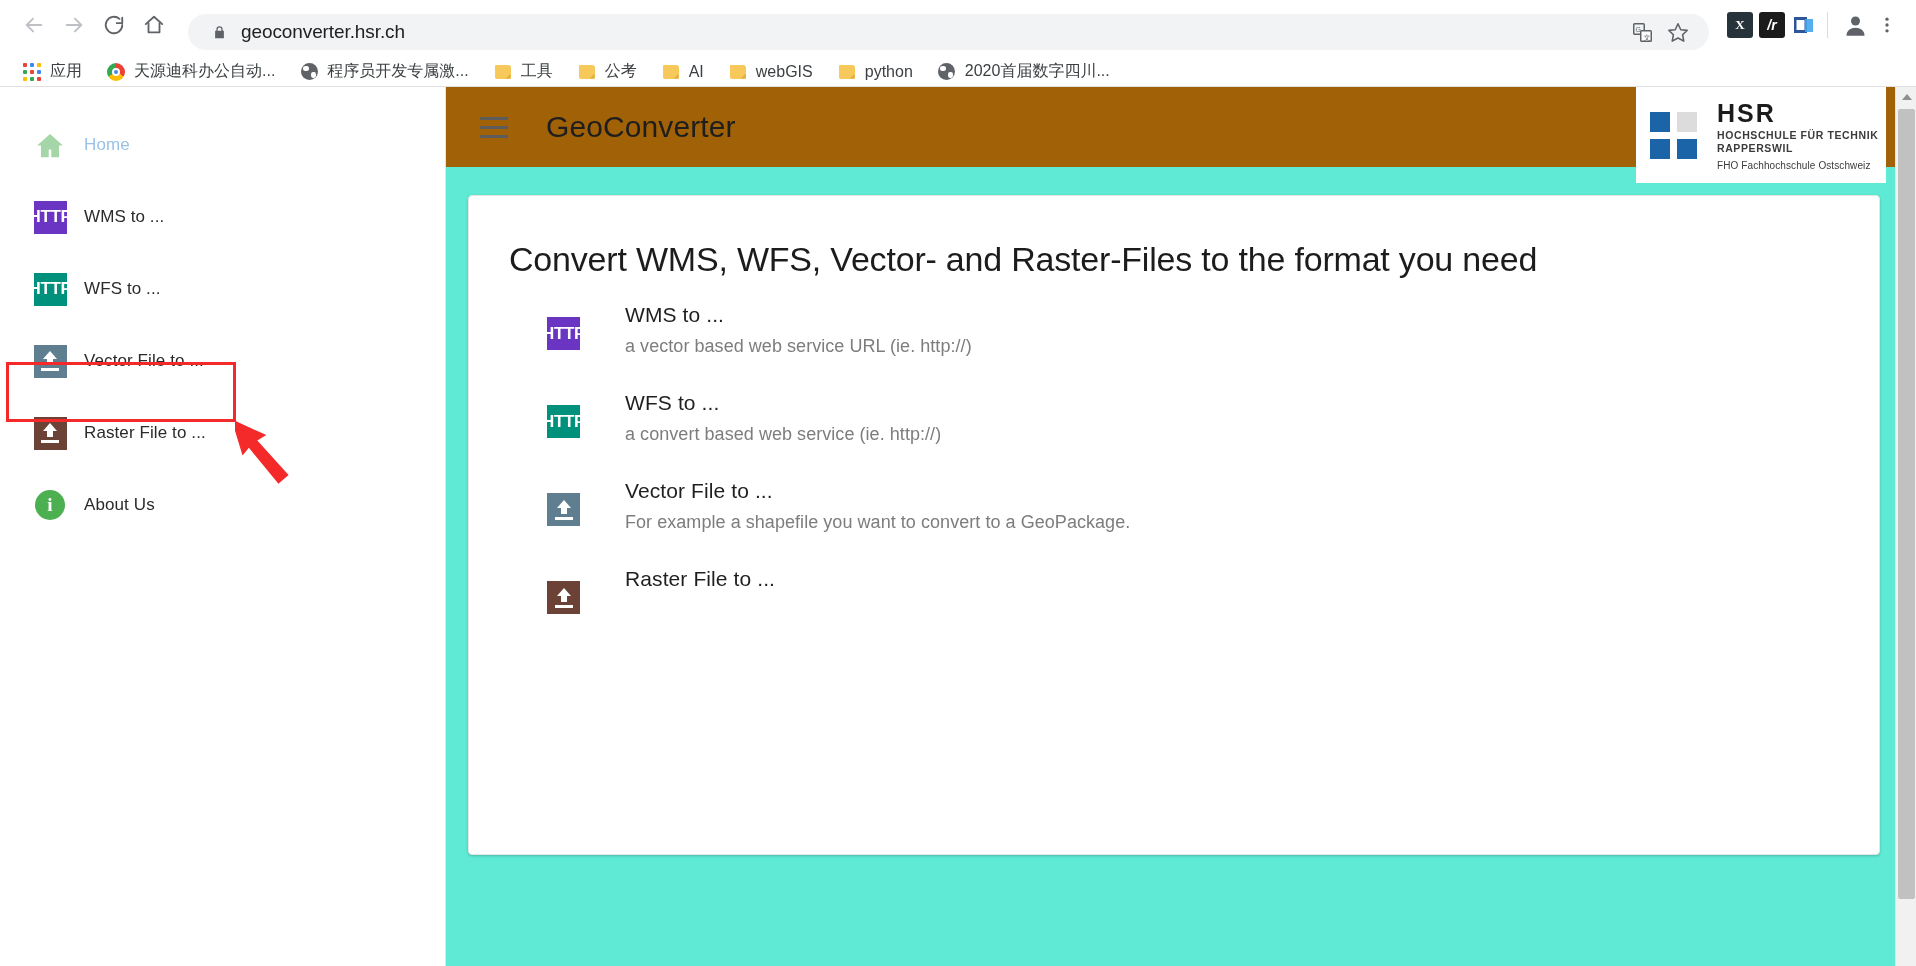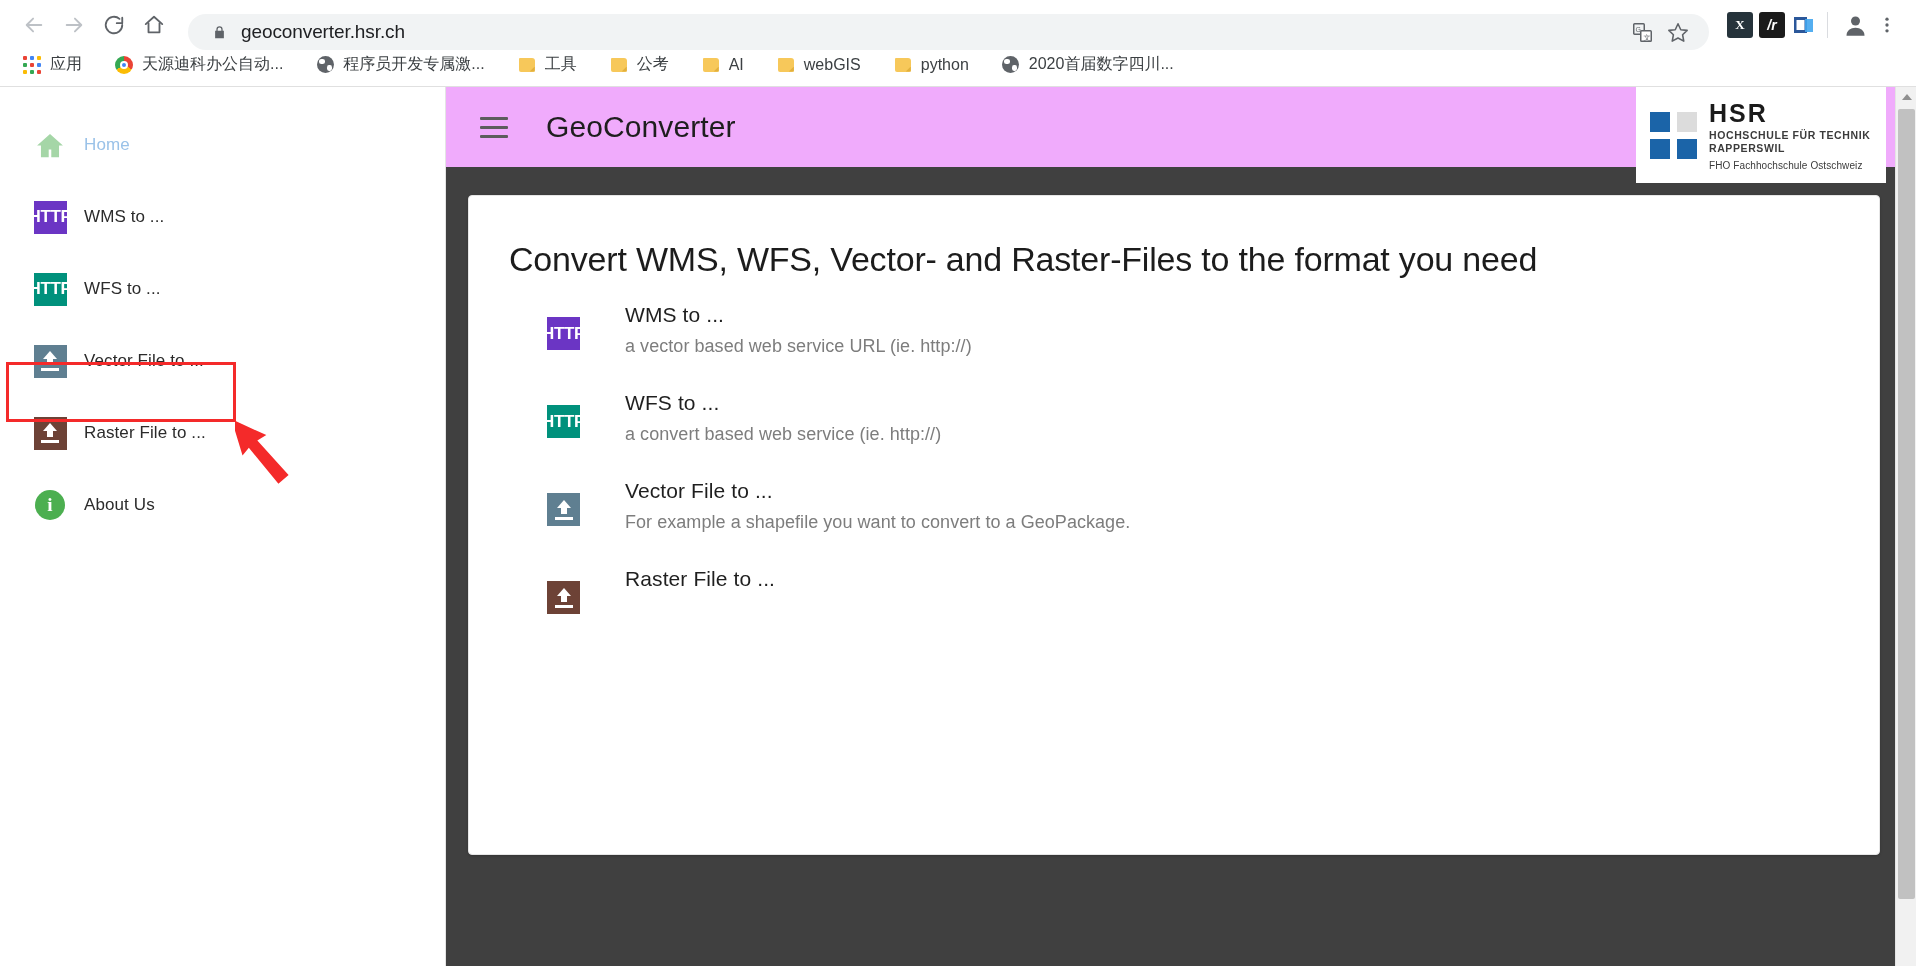--- a/index.html
+++ b/index.html
@@ -79,25 +79,25 @@
   .chrome-divider {
     width: 1px; height: 26px; background: #dadce0; margin: 0 10px;
   }
   .profile-btn { width:34px;height:34px;display:flex;align-items:center;justify-content:center;color:#5f6368;}
   .menu-btn { width:30px;height:34px;display:flex;align-items:center;justify-content:center;color:#5f6368;}
 
   
   .bookmarks-row {
     height: 37px;
     display: flex;
-    align-items: flex-start;
+    align-items: flex-end;
     padding: 0 12px;
     background: #ffffff;
     border-bottom: 1px solid #e0e0e0;
-    gap: 12px;
+    gap: 4px;
   }
   .bm {
     display: flex; align-items: center;
     height: 29px;
     padding: 0 10px;
     border-radius: 4px;
     font-size: 16px;
     color: #3c4043;
     white-space: nowrap;
   }
@@ -223,21 +223,21 @@
   
   .content-area {
     flex: 1 1 auto;
     display: flex;
     flex-direction: column;
     min-width: 0;
     position: relative;
   }
   .app-bar {
     height: 80px;
-    background: #f0abfc;
+    background: #a16207;
     display: flex;
     align-items: center;
     padding-left: 34px;
     position: relative;
     flex: 0 0 80px;
   }
   .hamburger { width: 28px; display: flex; flex-direction: column; gap: 6px; cursor: pointer; }
   .hamburger span { display:block; height: 3px; background: #5c5c5c; border-radius: 1px; }
   .app-title {
     margin-left: 38px;
@@ -247,39 +247,39 @@
   }
   .hsr-logo {
     position: absolute;
     right: 30px; top: 0;
     height: 96px;
     width: 250px;
     background: #ffffff;
     display: flex;
     align-items: center;
     padding-left: 14px;
-    gap: 12px;
+    gap: 20px;
   }
   .hsr-squares { display:grid; grid-template-columns: 20px 20px; grid-template-rows: 20px 20px; gap:7px;}
   .hsr-squares i { display:block; }
   .hsr-text { line-height: 1.25; }
   .hsr-text .hsr-main {
     font-size: 25px; font-weight: bold; color:#1b1b1b;
     letter-spacing: 2px; font-family:"Liberation Sans", sans-serif;
   }
   .hsr-text .hsr-sub {
     font-size: 10.5px; color:#3b3b3b; letter-spacing: 0.6px; font-weight: bold;
   }
   .hsr-text .hsr-fho {
     font-size: 10px; color:#3b3b3b; margin-top: 5px; letter-spacing: 0.1px;
   }
 
   .page-body {
     flex: 1 1 auto;
-    background: #404040;
+    background: #5eead4;
     padding: 28px 36px 0 22px;
     overflow: hidden;
   }
   .card {
     background: #ffffff;
     border: 1px solid #e6e6e6;
     border-radius: 4px;
     box-shadow: 0 1px 3px rgba(0,0,0,0.13), 0 1px 2px rgba(0,0,0,0.08);
     padding: 34px 40px 44px 40px;
     height: 660px;

